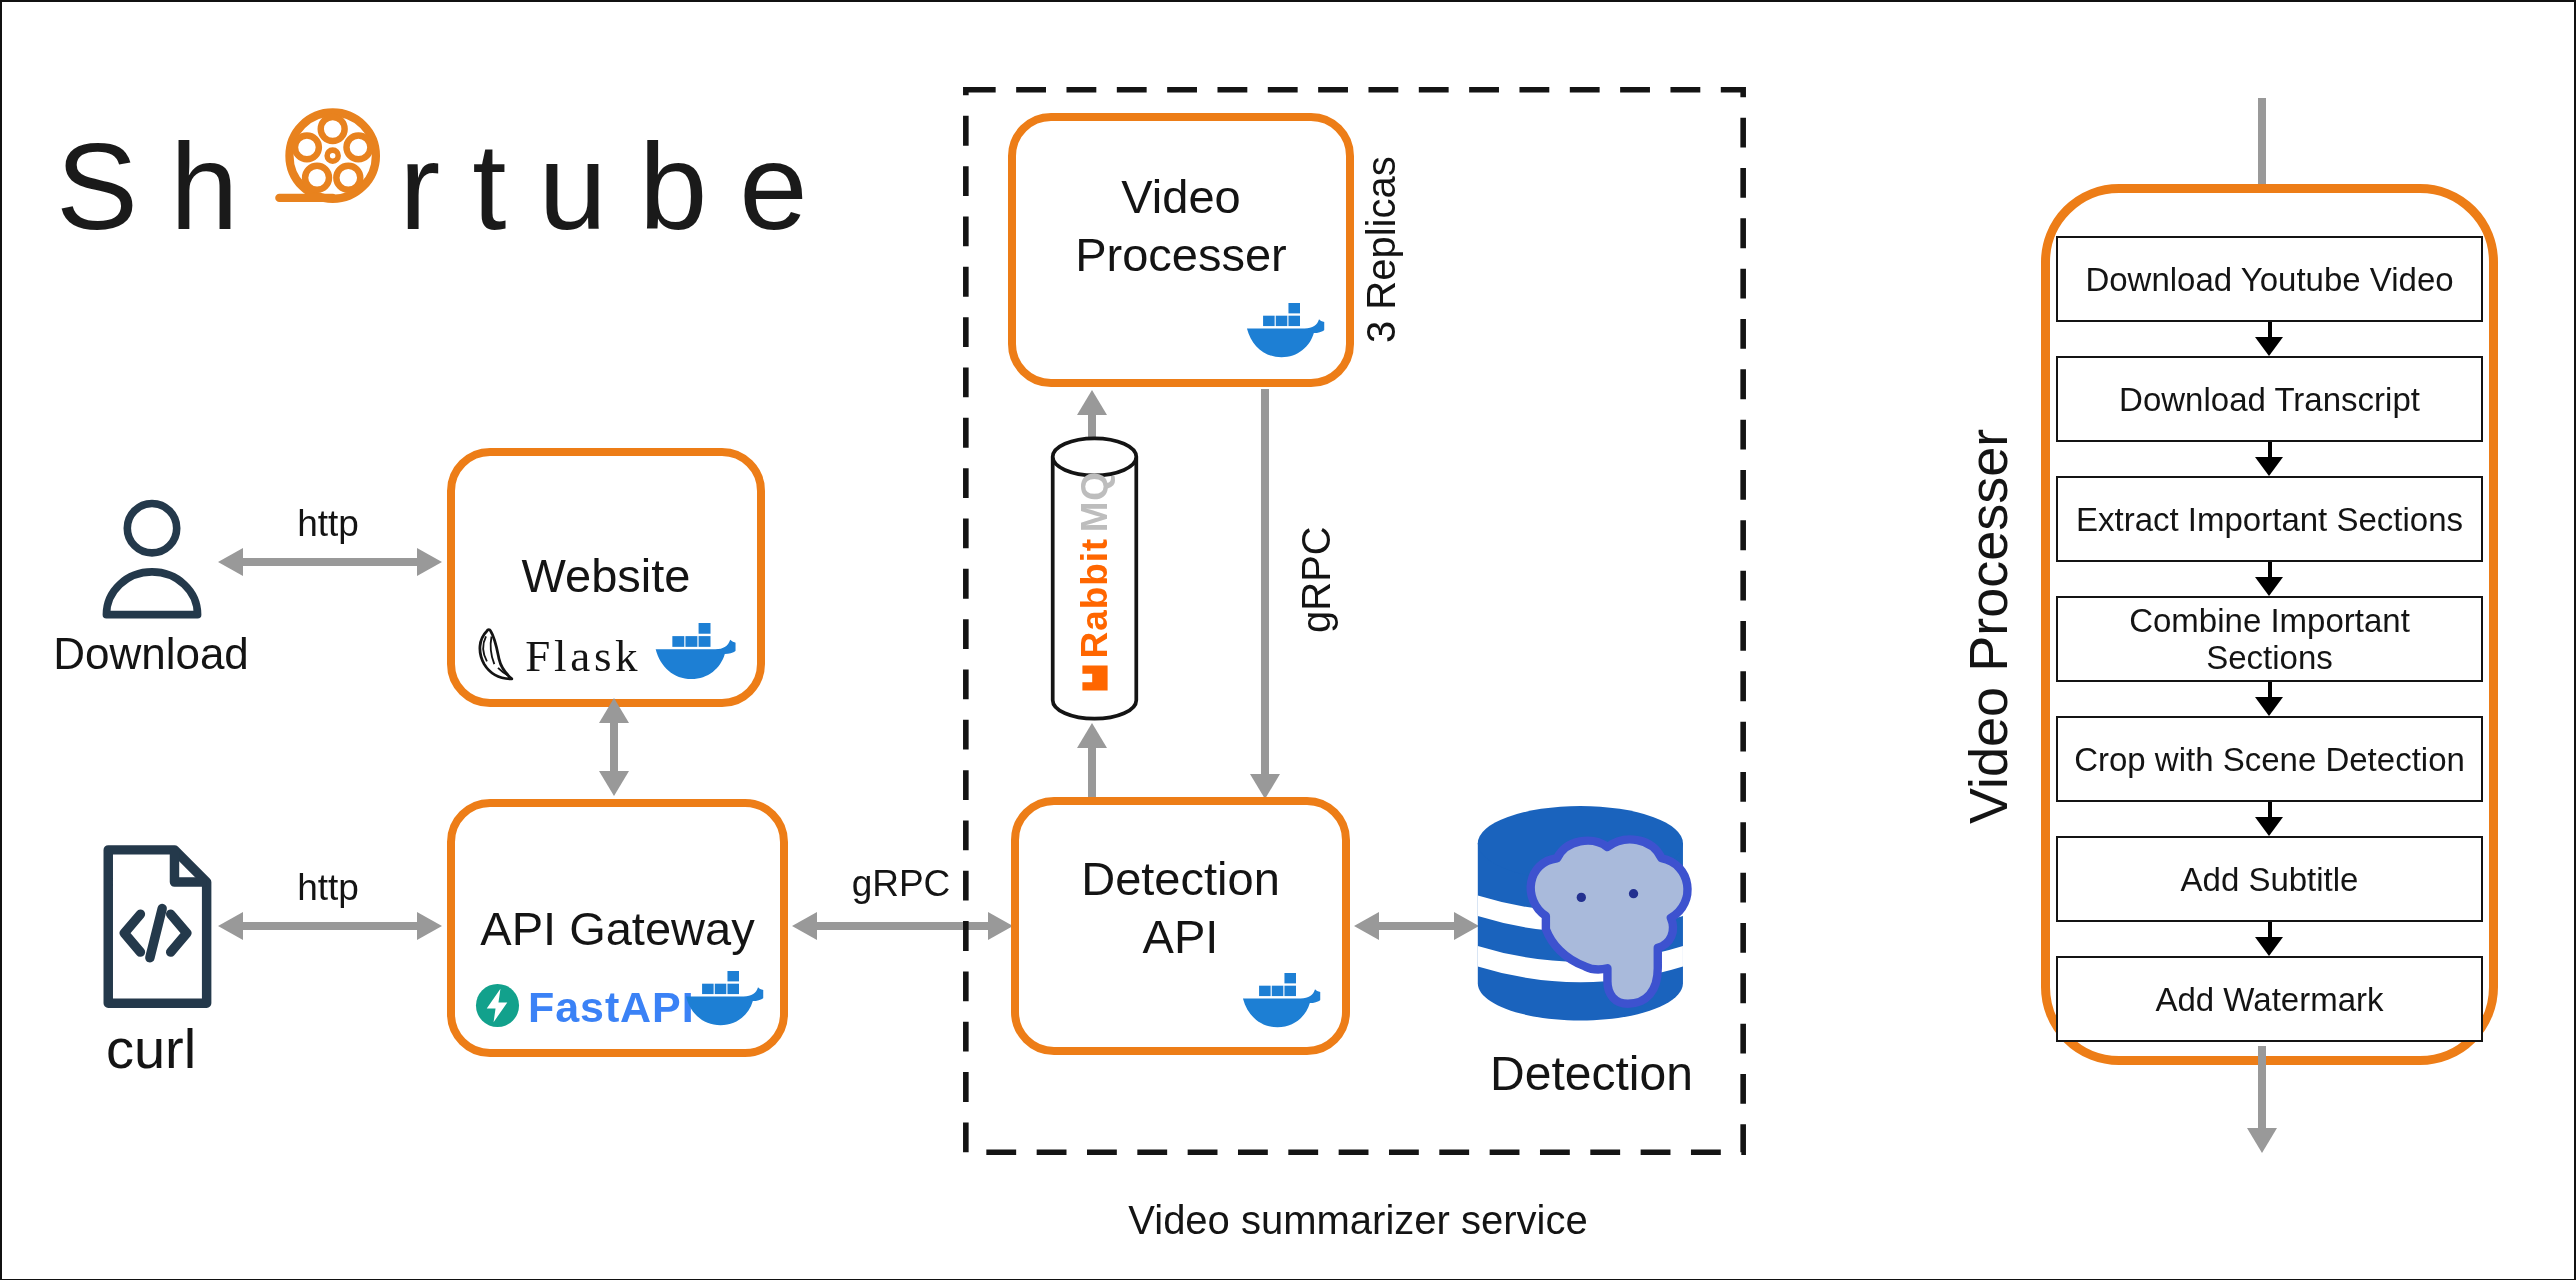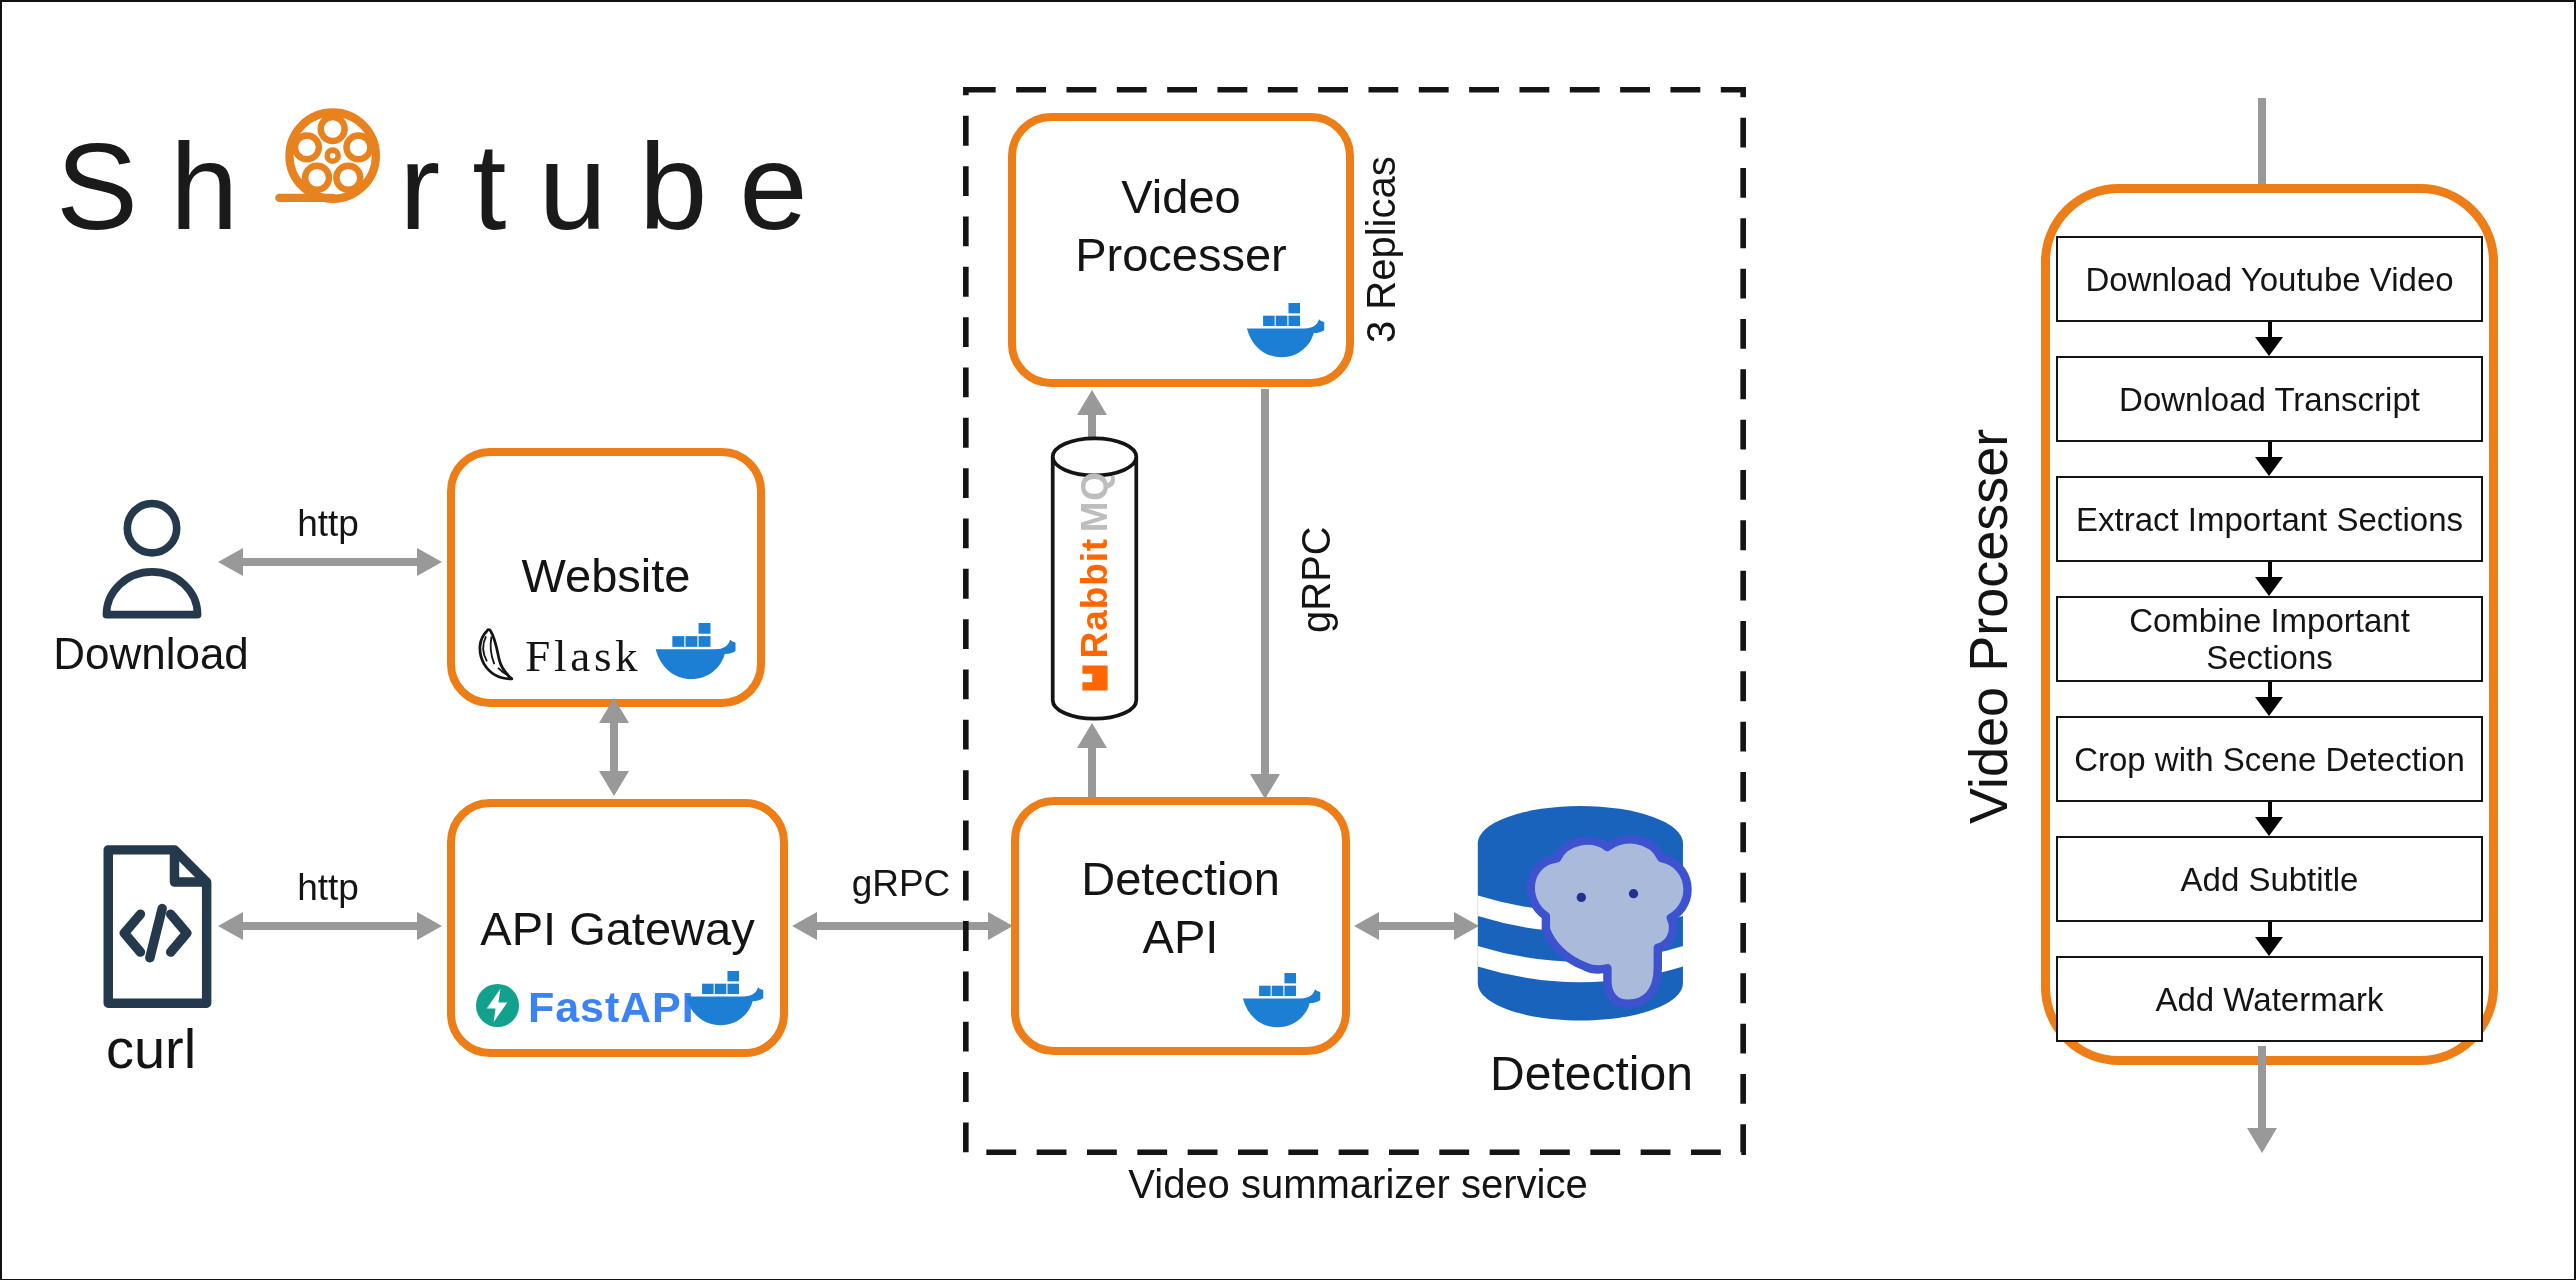--- a/index.html
+++ b/index.html
@@ -165,21 +165,21 @@
   <div class="edge-label" style="left:820px;top:861px;width:158px;font-size:37px;">gRPC</div>
   <div class="harrow" style="left:790px;top:909px;width:221px;">
     <div class="hl"></div>
       <div class="stem" style="left:20.5px;right:20.5px;"></div>
       <div class="hr"></div>
   </div>
 
   <svg class="abs" style="left:960px;top:84px;" width="785" height="1070" viewBox="0 0 842 1148">
     <rect x="4" y="4" width="834" height="1140" fill="none" stroke="#141414" stroke-width="6" stroke-dasharray="32 22"></rect>
   </svg>
-  <div class="abs ctr" style="left:1053px;top:1156px;width:606px;height:52px;font-size:40px;">Video summarizer service</div>
+  <div class="abs ctr" style="left:1053px;top:1192px;width:606px;height:52px;font-size:40px;">Video summarizer service</div>
 
   <div class="node" style="left:1006px;top:111px;width:346px;height:274px;">
     <div class="title" style="top:47px;">
       <div>Video</div>
       <div>Processer</div>
     </div>
     <div class="badge-br" style="right:20.5px;bottom:13px;">
       <svg width="82" height="60" viewBox="0 0 68 52">
           <use href="#docker"></use>
         </svg>

